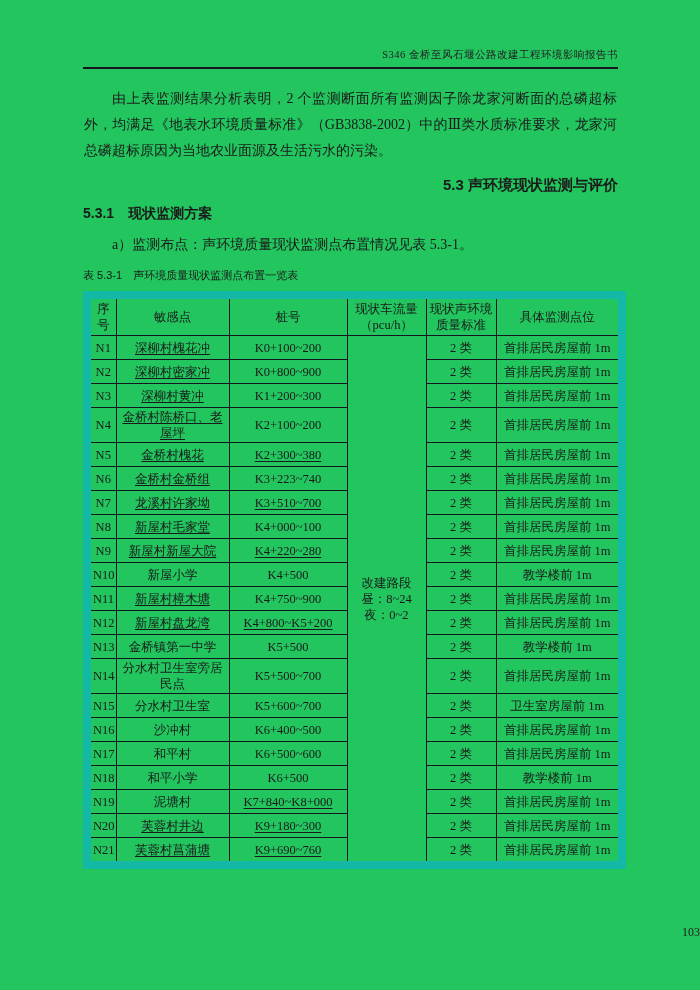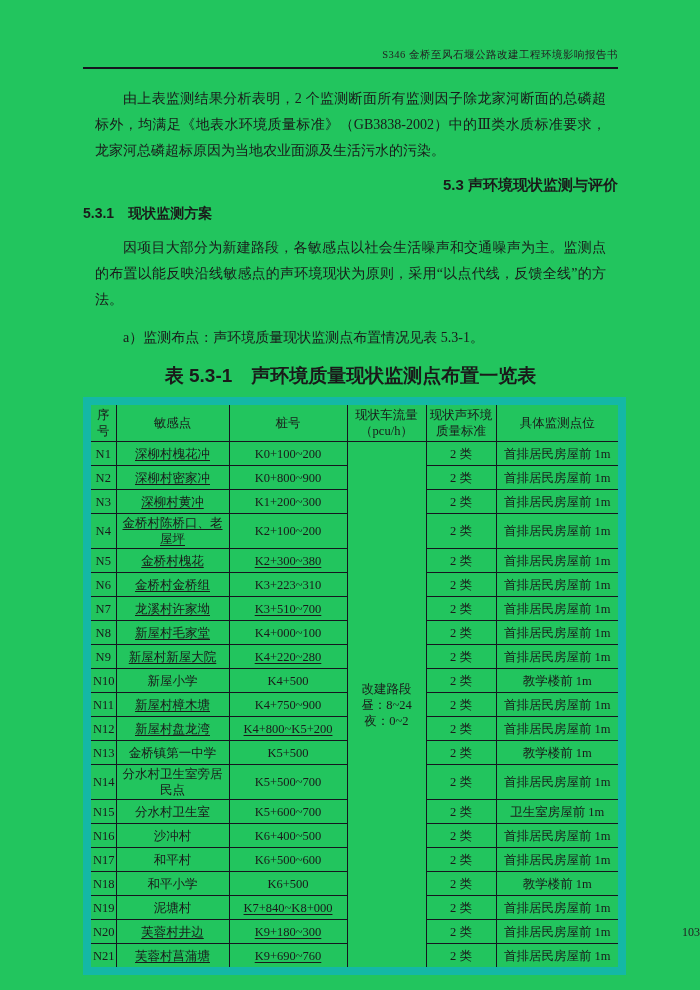--- a/index.html
+++ b/index.html
@@ -22,40 +22,40 @@
     color: #222;
     padding-bottom: 5px;
     border-bottom: 2px solid #15151f;
     margin-bottom: 17px;
   }
   .body-para {
     font-size: 14px;
     line-height: 26px;
     text-align: justify;
     text-indent: 2em;
-    margin: 12px;
+    margin: 1px;
   }
   .heading-1 {
     font-family: "Liberation Sans", "DejaVu Sans", sans-serif;
     font-weight: bold;
     font-size: 15px;
     margin: 12px 0 10px 0;
     text-align: right;
   }
   .heading-2 {
     font-family: "Liberation Sans", "DejaVu Sans", sans-serif;
     font-weight: bold;
     font-size: 14px;
     margin: 0 0 9px 0;
   }
   .table-title {
     font-family: "Liberation Sans", "DejaVu Sans", sans-serif;
-    font-weight: bold;
-    font-size: 19px;
-    text-align: center;
+    font-weight: normal;
+    font-size: 11px;
+    text-align: left;
     margin: 10px 0 8px 0;
   }
   table.monitoring {
     border-collapse: collapse;
     width: 535px;
     table-layout: fixed;
     font-size: 12.5px;
     text-align: center;
     border: 8px solid #14b8a6;
   }
@@ -90,21 +90,20 @@
 <div class="page">
 
   <div class="running-head">S346 金桥至风石堰公路改建工程环境影响报告书</div>
 
   <p class="body-para">由上表监测结果分析表明，2 个监测断面所有监测因子除龙家河断面的总磷超标外，均满足《地表水环境质量标准》（GB3838-2002）中的Ⅲ类水质标准要求，龙家河总磷超标原因为当地农业面源及生活污水的污染。</p>
 
   <div class="heading-1">5.3 声环境现状监测与评价</div>
 
   <div class="heading-2">5.3.1　现状监测方案</div>
 
-  <p class="body-para">因项目大部分为新建路段，各敏感点以社会生活噪声和交通噪声为主。监测点的布置以能反映沿线敏感点的声环境现状为原则，采用“以点代线，反馈全线”的方法。</p>
 
   <p class="body-para">a）监测布点：声环境质量现状监测点布置情况见表 5.3-1。</p>
 
   <div class="table-title">表 5.3-1　声环境质量现状监测点布置一览表</div>
 
   <table class="monitoring">
     <colgroup>
         <col style="width: 29px;">
         <col style="width: 113px;">
         <col style="width: 118px;">
@@ -159,21 +158,21 @@
         <tr>
           <td>N5</td>
           <td><span class="u">金桥村槐花</span></td>
           <td><span class="u">K2+300~380</span></td>
           <td>2 类</td>
           <td>首排居民房屋前 1m</td>
         </tr>
         <tr>
           <td>N6</td>
           <td><span class="u">金桥村金桥组</span></td>
-          <td>K3+223~310</td>
+          <td>K3+223~740</td>
           <td>2 类</td>
           <td>首排居民房屋前 1m</td>
         </tr>
         <tr>
           <td>N7</td>
           <td><span class="u">龙溪村许家坳</span></td>
           <td><span class="u">K3+510~700</span></td>
           <td>2 类</td>
           <td>首排居民房屋前 1m</td>
         </tr>

